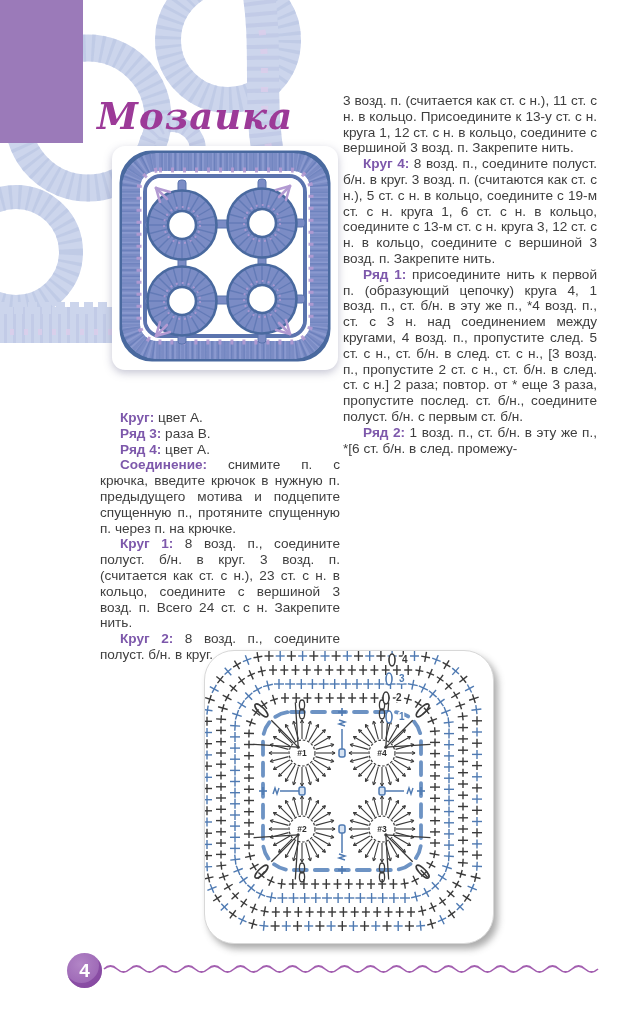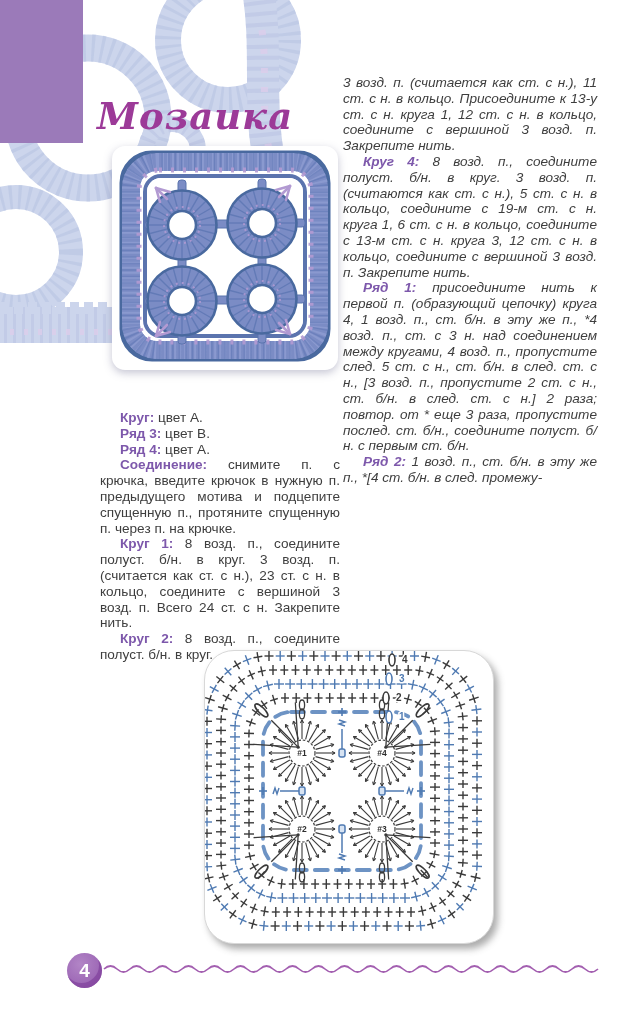--- a/index.html
+++ b/index.html
@@ -12,21 +12,21 @@
       font-size:37px;color:#9c3a98;letter-spacing:1px;}
   .photo-card{position:absolute;left:112px;top:146px;width:226px;height:224px;
       background:#ffffff;border-radius:13px;box-shadow:0 3px 8px rgba(90,90,130,.35);}
   .photo-card svg{position:absolute;left:0;top:0;}
   .col{position:absolute;text-align:justify;font-size:13.6px;line-height:15.8px;
       color:#3e3e3e;}
   .col p{margin:0;text-indent:20px;}
   .col p.cont{text-indent:0;}
   .lbl{color:#7d58ab;font-weight:bold;}
   .col-left{left:100px;top:370px;width:240px;margin-top:40px;}
-  .col-right{left:343px;top:75px;width:254px;font-style:italic;}
+  .col-right{left:343px;top:93px;width:254px;}
   .chart-card{position:absolute;left:204px;top:650px;width:288px;height:292px;
       background:#ffffff;border:1px solid #d8d8d8;border-radius:30px;
       box-shadow:4px 5px 7px rgba(70,70,70,.45);}
   .chart-card svg{position:absolute;left:0;top:0;}
   .footer{position:absolute;left:0;top:948px;width:640px;height:60px;}
   .page-num{position:absolute;left:67px;top:5px;width:35px;height:35px;border-radius:50%;
       background:radial-gradient(circle at 38% 32%, #b285c6 0%, #a06cb8 55%, #9255a9 100%);
       box-shadow:inset -3px -5px 0 rgba(120,55,150,.55);
       color:#ffffff;font-size:19px;font-weight:bold;text-align:center;line-height:35px;}
   .wave{position:absolute;left:0;top:0;}
@@ -203,32 +203,32 @@
         <line x1="44" y1="190" x2="55" y2="179" stroke="#b29ad2" stroke-width="2.6" stroke-linecap="round"></line>
         <line x1="44" y1="190" x2="48" y2="176" stroke="#b29ad2" stroke-width="2.6" stroke-linecap="round"></line>
         <line x1="178" y1="188" x2="164" y2="184" stroke="#b29ad2" stroke-width="2.6" stroke-linecap="round"></line>
         <line x1="178" y1="188" x2="167" y2="177" stroke="#b29ad2" stroke-width="2.6" stroke-linecap="round"></line>
         <line x1="178" y1="188" x2="174" y2="174" stroke="#b29ad2" stroke-width="2.6" stroke-linecap="round"></line>
       </svg>
   </div>
 
   <div class="col col-left">
     <p><span class="lbl">Круг:</span> <span>цвет А.</span></p>
-    <p><span class="lbl">Ряд 3:</span> <span>цвет В.</span></p>
+    <p><span class="lbl">Ряд 3:</span> <span>раза В.</span></p>
     <p><span class="lbl">Ряд 4:</span> <span>цвет А.</span></p>
     <p><span class="lbl">Соединение:</span> <span>снимите п. с крючка, введите крючок в нужную п. предыдущего мотива и подцепите спущенную п., протяните спущенную п. через п. на крючке.</span></p>
     <p><span class="lbl">Круг 1:</span> <span>8 возд. п., соедините полуст. б/н. в круг. 3 возд. п. (считается как ст. с н.), 23 ст. с н. в кольцо, соедините с вершиной 3 возд. п. Всего 24 ст. с н. Закрепите нить.</span></p>
     <p><span class="lbl">Круг 2:</span> <span>8 возд. п., соедините полуст. б/н. в круг.</span></p>
   </div>
 
   <div class="col col-right">
     <p class="cont"><span>3 возд. п. (считается как ст. с н.), 11 ст. с н. в кольцо. Присоедините к 13-у ст. с н. круга 1, 12 ст. с н. в кольцо, соедините с вершиной 3 возд. п. Закрепите нить.</span></p>
     <p><span class="lbl">Круг 4:</span> <span>8 возд. п., соедините полуст. б/н. в круг. 3 возд. п. (считаются как ст. с н.), 5 ст. с н. в кольцо, соедините с 19-м ст. с н. круга 1, 6 ст. с н. в кольцо, соедините с 13-м ст. с н. круга 3, 12 ст. с н. в кольцо, соедините с вершиной 3 возд. п. Закрепите нить.</span></p>
     <p><span class="lbl">Ряд 1:</span> <span>присоедините нить к первой п. (образующий цепочку) круга 4, 1 возд. п., ст. б/н. в эту же п., *4 возд. п., ст. с 3 н. над соединением между кругами, 4 возд. п., пропустите след. 5 ст. с н., ст. б/н. в след. ст. с н., [3 возд. п., пропустите 2 ст. с н., ст. б/н. в след. ст. с н.] 2 раза; повтор. от * еще 3 раза, пропустите послед. ст. б/н., соедините полуст. б/н. с первым ст. б/н.</span></p>
-    <p><span class="lbl">Ряд 2:</span> <span>1 возд. п., ст. б/н. в эту же п., *[4 ст. б/н. в след. промежу-</span></p>
+    <p><span class="lbl">Ряд 2:</span> <span>1 возд. п., ст. б/н. в эту же п., *[6 ст. б/н. в след. промежу-</span></p>
   </div>
 
   <div class="chart-card">
     <svg id="chart-svg" width="288" height="292" viewBox="0 0 288 292">
         <rect x="1" y="1" width="286" height="290" rx="29" fill="#ffffff"></rect>
         <g transform="translate(80.0,47.0) rotate(0.0)">
           <line x1="-4" y1="0" x2="4" y2="0" stroke="#3a3a3a" stroke-width="1.4"></line>
           <line x1="0" y1="-5" x2="0" y2="5" stroke="#3a3a3a" stroke-width="1.4"></line>
         </g>
         <g transform="translate(91.2,47.0) rotate(0.0)">

